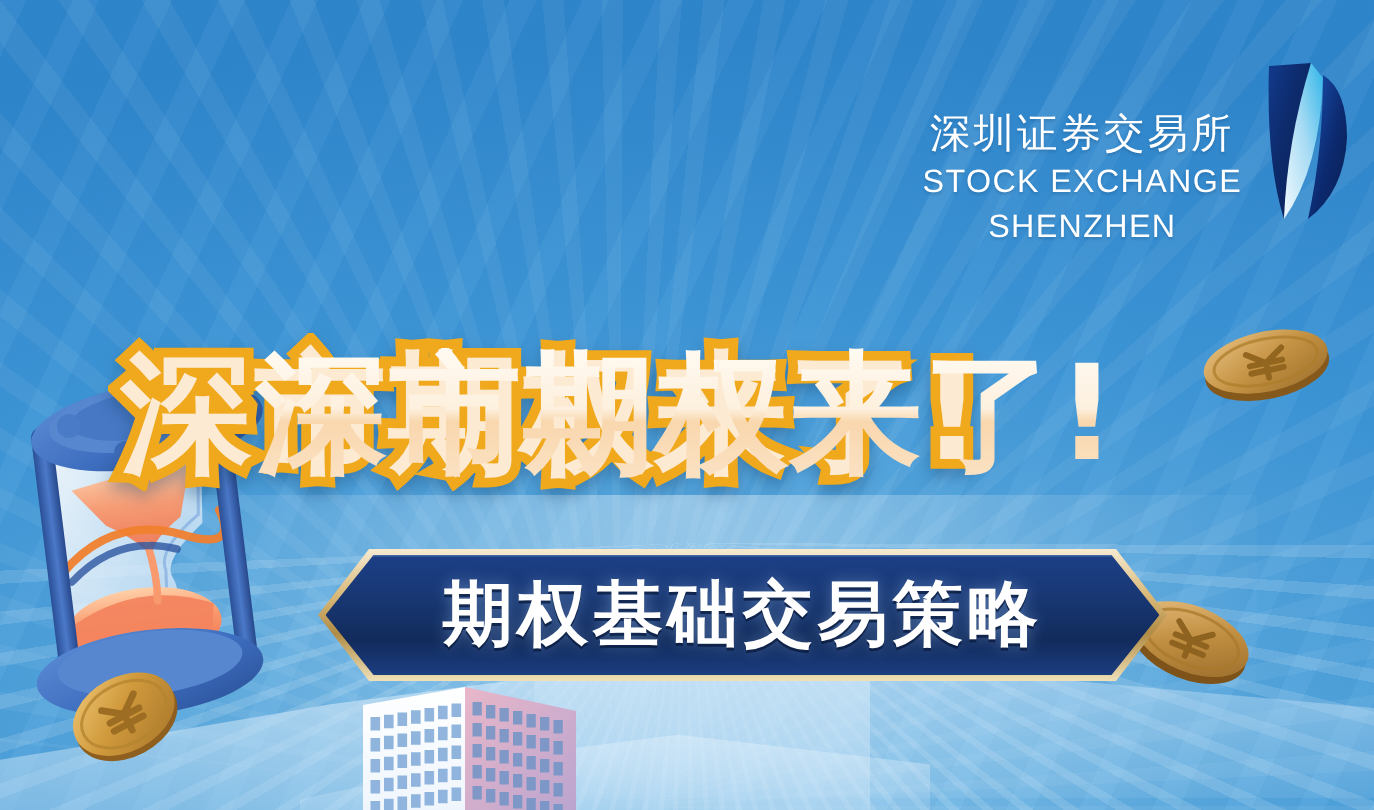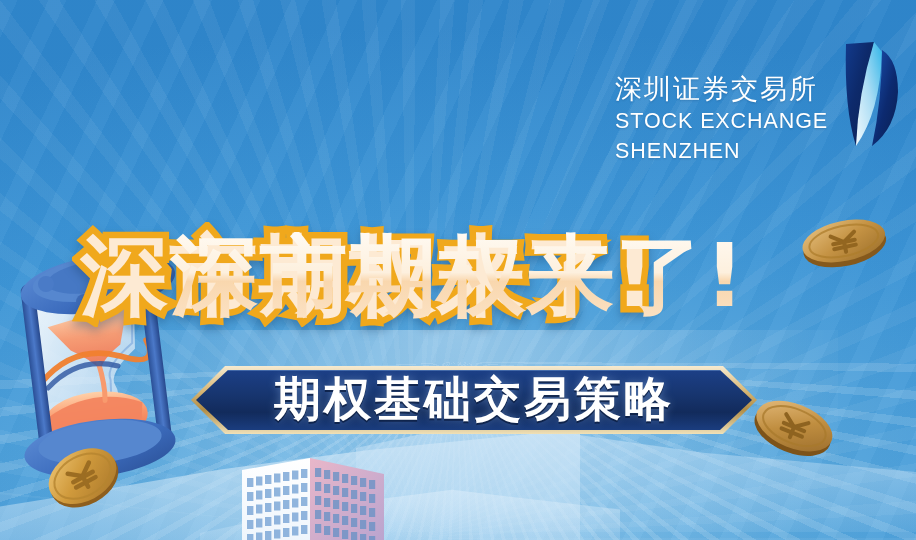--- a/index.html
+++ b/index.html
@@ -69,21 +69,21 @@
     width: 420px; height: 90px;
     background: linear-gradient(180deg, rgba(230,242,252,.55), rgba(210,234,250,.05));
     clip-path: polygon(0 70%, 30% 40%, 60% 22%, 100% 44%, 100% 100%, 0 100%);
   }
 
   
   .logo {
     position: absolute; right: 16px; top: 34px;
     display: flex; align-items: flex-start; gap: 14px;
   }
-  .logo-text { text-align: left; padding-top: 40px; margin-left: 12px; }
+  .logo-text { text-align: center; padding-top: 40px; margin-left: 12px; }
   .logo-cn {
     color: #ffffff; font-size: 27px; letter-spacing: 2px;
     line-height: 1.12; white-space: nowrap;
     text-shadow: 0 1px 2px rgba(0,40,80,.22);
   }
   .logo-en {
     color: #ffffff; font-size: 21.5px; line-height: 1.22;
     letter-spacing: .9px; white-space: nowrap; margin-top: 4px;
     text-shadow: 0 1px 2px rgba(0,40,80,.22);
   }
@@ -122,22 +122,22 @@
     font-family: "DejaVu Sans", "Liberation Sans", sans-serif;
     font-size: 88px; font-weight: bold;
     letter-spacing: 1px; line-height: 1;
     background: linear-gradient(180deg, #fffaf2 0%, #fdf0de 46%, #f9d7ae 56%, #fbe2c4 100%);
     -webkit-background-clip: text; background-clip: text;
     color: transparent;
   }
 
   
   .sub-banner {
-    position: absolute; left: 191px; top: 366px;
-    width: 566px; height: 68px;
+    position: absolute; left: 212px; top: 366px;
+    width: 566px; height: 88px;
   }
   .sub-gold, .sub-navy {
     position: absolute; inset: 0;
     clip-path: polygon(0 50%, 34px 0, calc(100% - 34px) 0, 100% 50%, calc(100% - 34px) 100%, 34px 100%);
   }
   .sub-gold {
     background: linear-gradient(180deg, #f3e3b4 0%, #cfa martian 0%, #d6b268 38%, #b8914c 62%, #e8d39e 100%);
     background: linear-gradient(180deg, #f6ead0 0%, #d9b877 36%, #b08c45 64%, #efe0b8 100%);
     filter: drop-shadow(0 4px 6px rgba(10,40,75,.40));
   }

